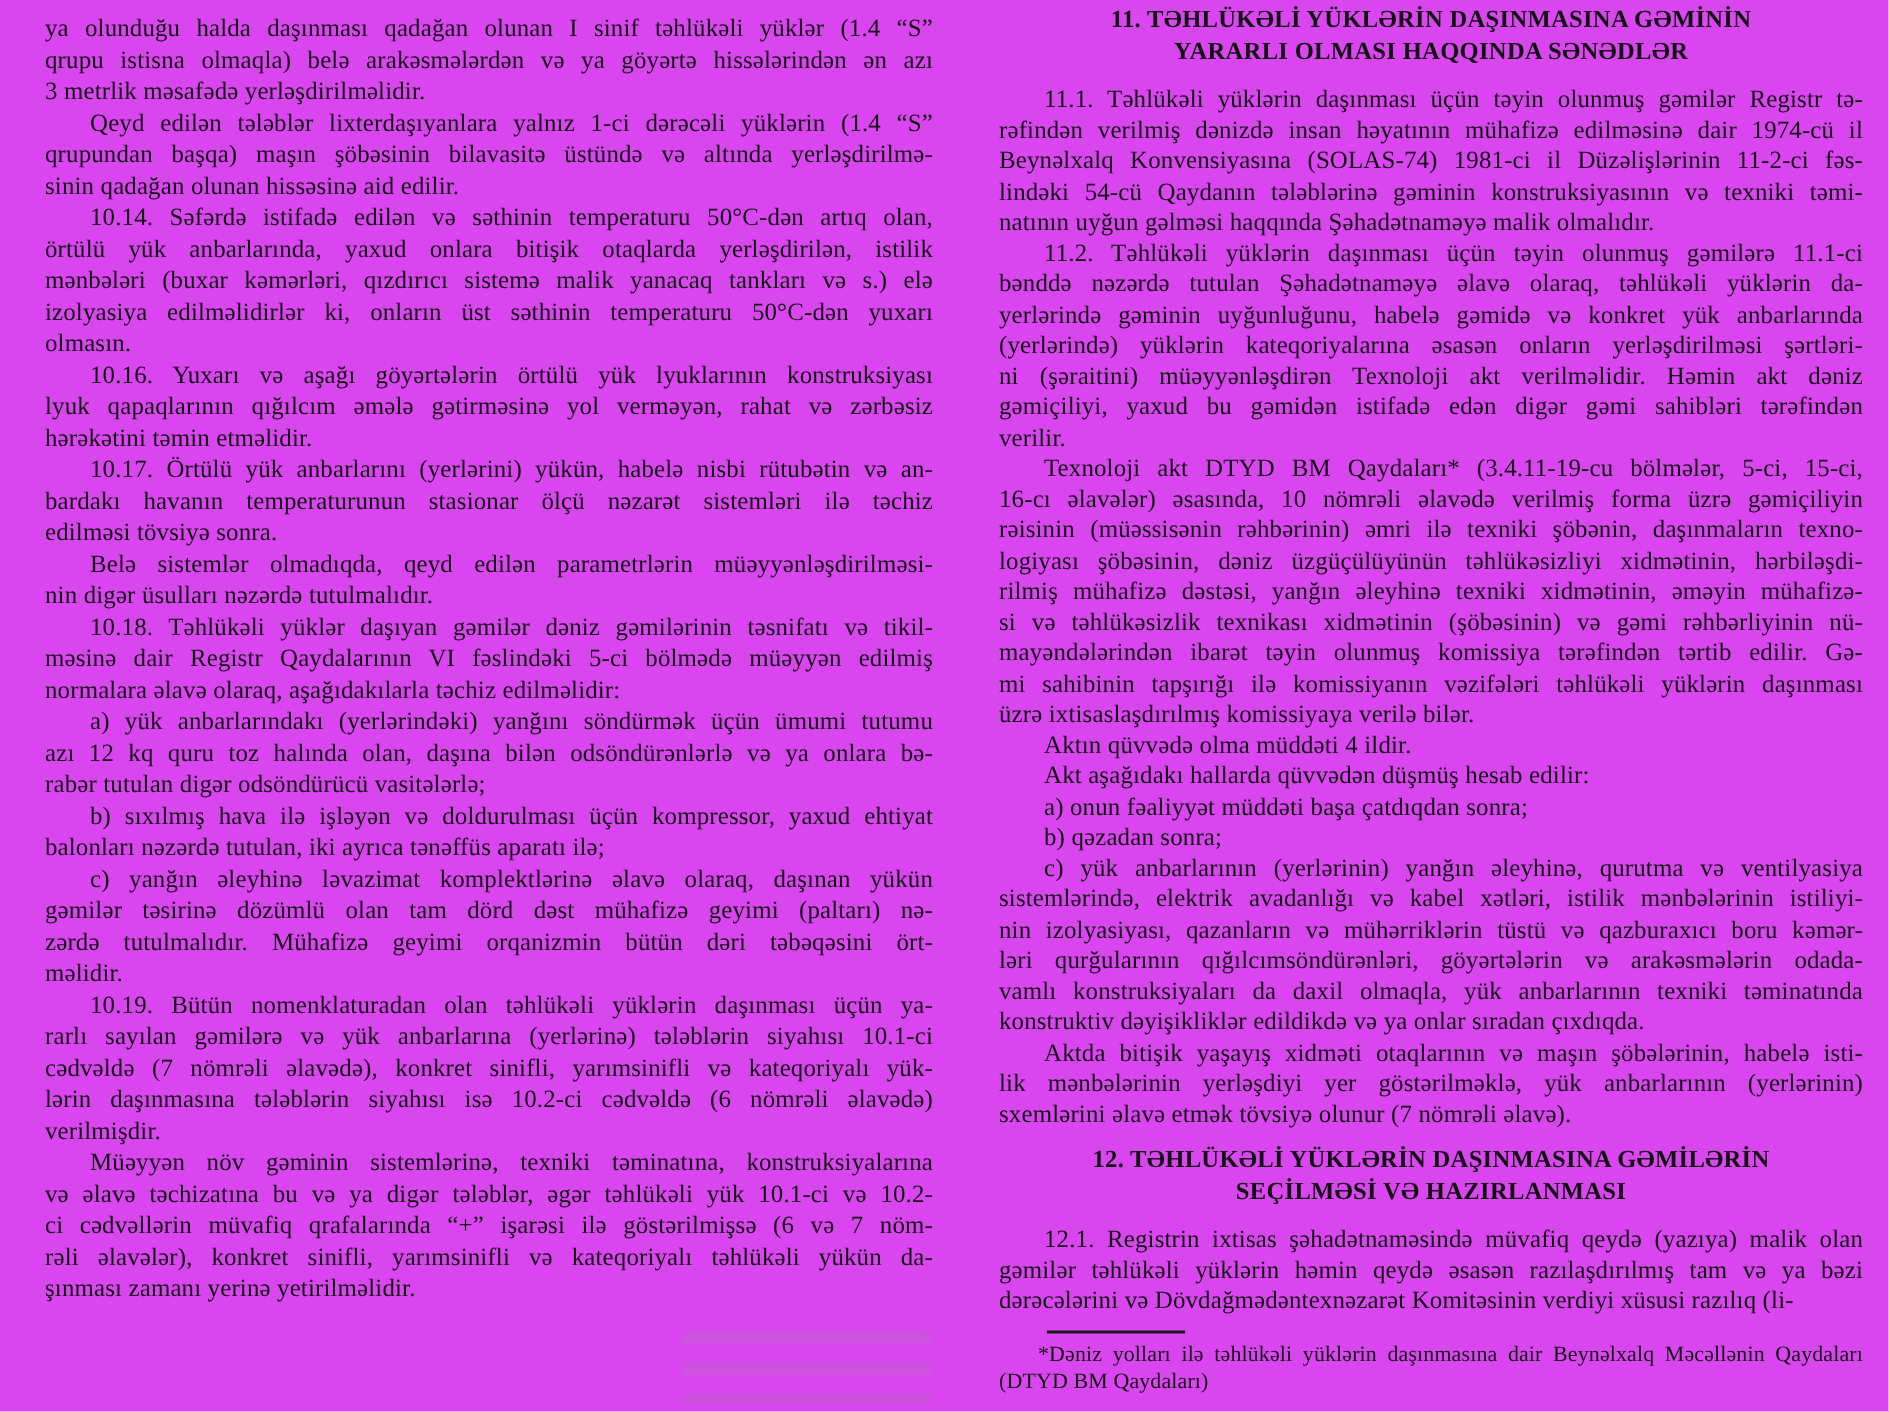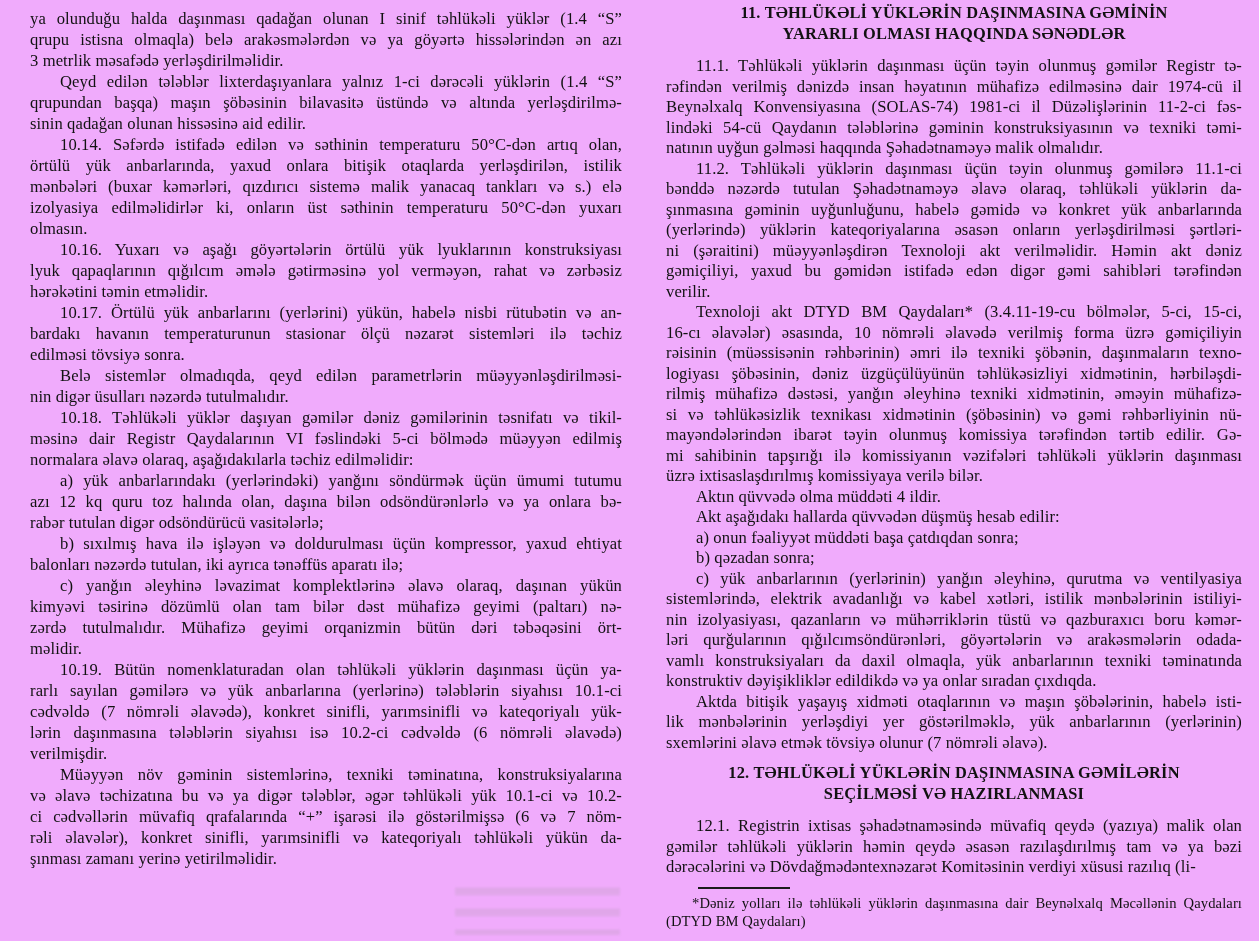--- a/index.html
+++ b/index.html
@@ -11,21 +11,21 @@
     width: 1259px;
     height: 941px;
     overflow: hidden;
     position: relative;
     font-family: "Liberation Serif", serif;
     color: #121212;
   }
   .page-spread {
     position: absolute;
     inset: 0;
-    background: #f0abfc;
+    background: #d946ef;
   }
   .col {
     position: absolute;
     top: 0;
   }
   .col-left {
     left: 30px;
     width: 592px;
     padding-top: 8px;
   }
@@ -148,21 +148,21 @@
         <div class="line first-indent">a) yük anbarlarındakı (yerlərindəki) yanğını söndürmək üçün ümumi tutumu</div>
         <div class="line">azı 12 kq quru toz halında olan, daşına bilən odsöndürənlərlə və ya onlara bə-</div>
         <div class="line last">rabər tutulan digər odsöndürücü vasitələrlə;</div>
       </div>
       <div class="block paragraph">
         <div class="line first-indent">b) sıxılmış hava ilə işləyən və doldurulması üçün kompressor, yaxud ehtiyat</div>
         <div class="line last">balonları nəzərdə tutulan, iki ayrıca tənəffüs aparatı ilə;</div>
       </div>
       <div class="block paragraph">
         <div class="line first-indent">c) yanğın əleyhinə ləvazimat komplektlərinə əlavə olaraq, daşınan yükün</div>
-        <div class="line">kimyəvi təsirinə dözümlü olan tam bilər dəst mühafizə geyimi (paltarı) nə-</div>
+        <div class="line">gəmilər təsirinə dözümlü olan tam dörd dəst mühafizə geyimi (paltarı) nə-</div>
         <div class="line">zərdə tutulmalıdır. Mühafizə geyimi orqanizmin bütün dəri təbəqəsini ört-</div>
         <div class="line last">məlidir.</div>
       </div>
       <div class="block paragraph">
         <div class="line first-indent">10.19. Bütün nomenklaturadan olan təhlükəli yüklərin daşınması üçün ya-</div>
         <div class="line">rarlı sayılan gəmilərə və yük anbarlarına (yerlərinə) tələblərin siyahısı 10.1-ci</div>
         <div class="line">cədvəldə (7 nömrəli əlavədə), konkret sinifli, yarımsinifli və kateqoriyalı yük-</div>
         <div class="line">lərin daşınmasına tələblərin siyahısı isə 10.2-ci cədvəldə (6 nömrəli əlavədə)</div>
         <div class="line last">verilmişdir.</div>
       </div>
@@ -182,21 +182,21 @@
       <div class="block paragraph">
         <div class="line first-indent">11.1. Təhlükəli yüklərin daşınması üçün təyin olunmuş gəmilər Registr tə-</div>
         <div class="line">rəfindən verilmiş dənizdə insan həyatının mühafizə edilməsinə dair 1974-cü il</div>
         <div class="line">Beynəlxalq Konvensiyasına (SOLAS-74) 1981-ci il Düzəlişlərinin 11-2-ci fəs-</div>
         <div class="line">lindəki 54-cü Qaydanın tələblərinə gəminin konstruksiyasının və texniki təmi-</div>
         <div class="line last">natının uyğun gəlməsi haqqında Şəhadətnaməyə malik olmalıdır.</div>
       </div>
       <div class="block paragraph">
         <div class="line first-indent">11.2. Təhlükəli yüklərin daşınması üçün təyin olunmuş gəmilərə 11.1-ci</div>
         <div class="line">bənddə nəzərdə tutulan Şəhadətnaməyə əlavə olaraq, təhlükəli yüklərin da-</div>
-        <div class="line">şınmasına gəminin uyğunluğunu, habelə gəmidə və konkret yük anbarlarında</div>
+        <div class="line">yerlərində gəminin uyğunluğunu, habelə gəmidə və konkret yük anbarlarında</div>
         <div class="line">(yerlərində) yüklərin kateqoriyalarına əsasən onların yerləşdirilməsi şərtləri-</div>
         <div class="line">ni (şəraitini) müəyyənləşdirən Texnoloji akt verilməlidir. Həmin akt dəniz</div>
         <div class="line">gəmiçiliyi, yaxud bu gəmidən istifadə edən digər gəmi sahibləri tərəfindən</div>
         <div class="line last">verilir.</div>
       </div>
       <div class="block paragraph">
         <div class="line first-indent">Texnoloji akt DTYD BM Qaydaları* (3.4.11-19-cu bölmələr, 5-ci, 15-ci,</div>
         <div class="line">16-cı əlavələr) əsasında, 10 nömrəli əlavədə verilmiş forma üzrə gəmiçiliyin</div>
         <div class="line">rəisinin (müəssisənin rəhbərinin) əmri ilə texniki şöbənin, daşınmaların texno-</div>
         <div class="line">logiyası şöbəsinin, dəniz üzgüçülüyünün təhlükəsizliyi xidmətinin, hərbiləşdi-</div>

